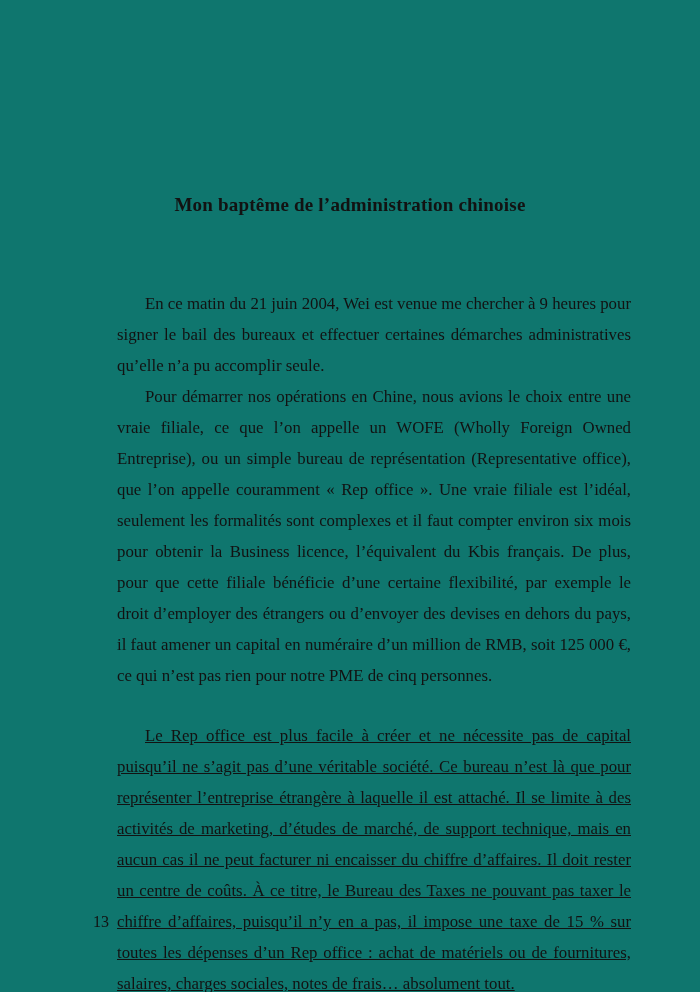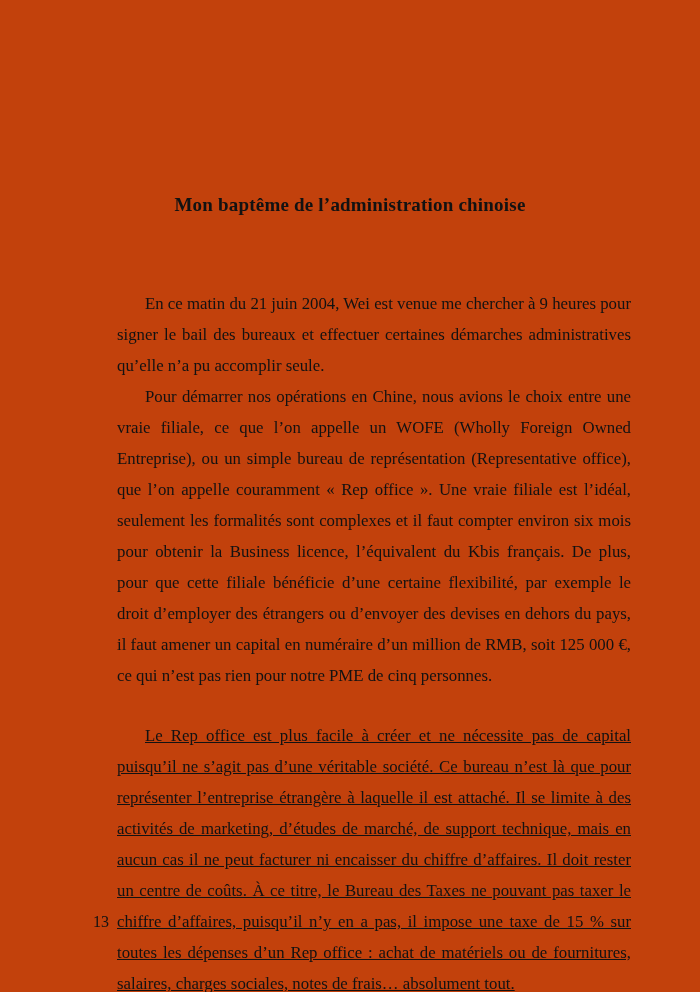--- a/index.html
+++ b/index.html
@@ -11,21 +11,21 @@
       height: 992px;
       background: #ffffff;
       font-family: "Liberation Serif", serif;
       color: #121212;
     }
     .page {
       position: relative;
       width: 700px;
       height: 992px;
       overflow: hidden;
-      background: #c2410c;
+      background: #0f766e;
     }
     .chapter-title {
       position: absolute;
       top: 193px;
       left: 93px;
       width: 514px;
       margin: 0;
       text-align: center;
       font-weight: bold;
       font-size: 19px;

